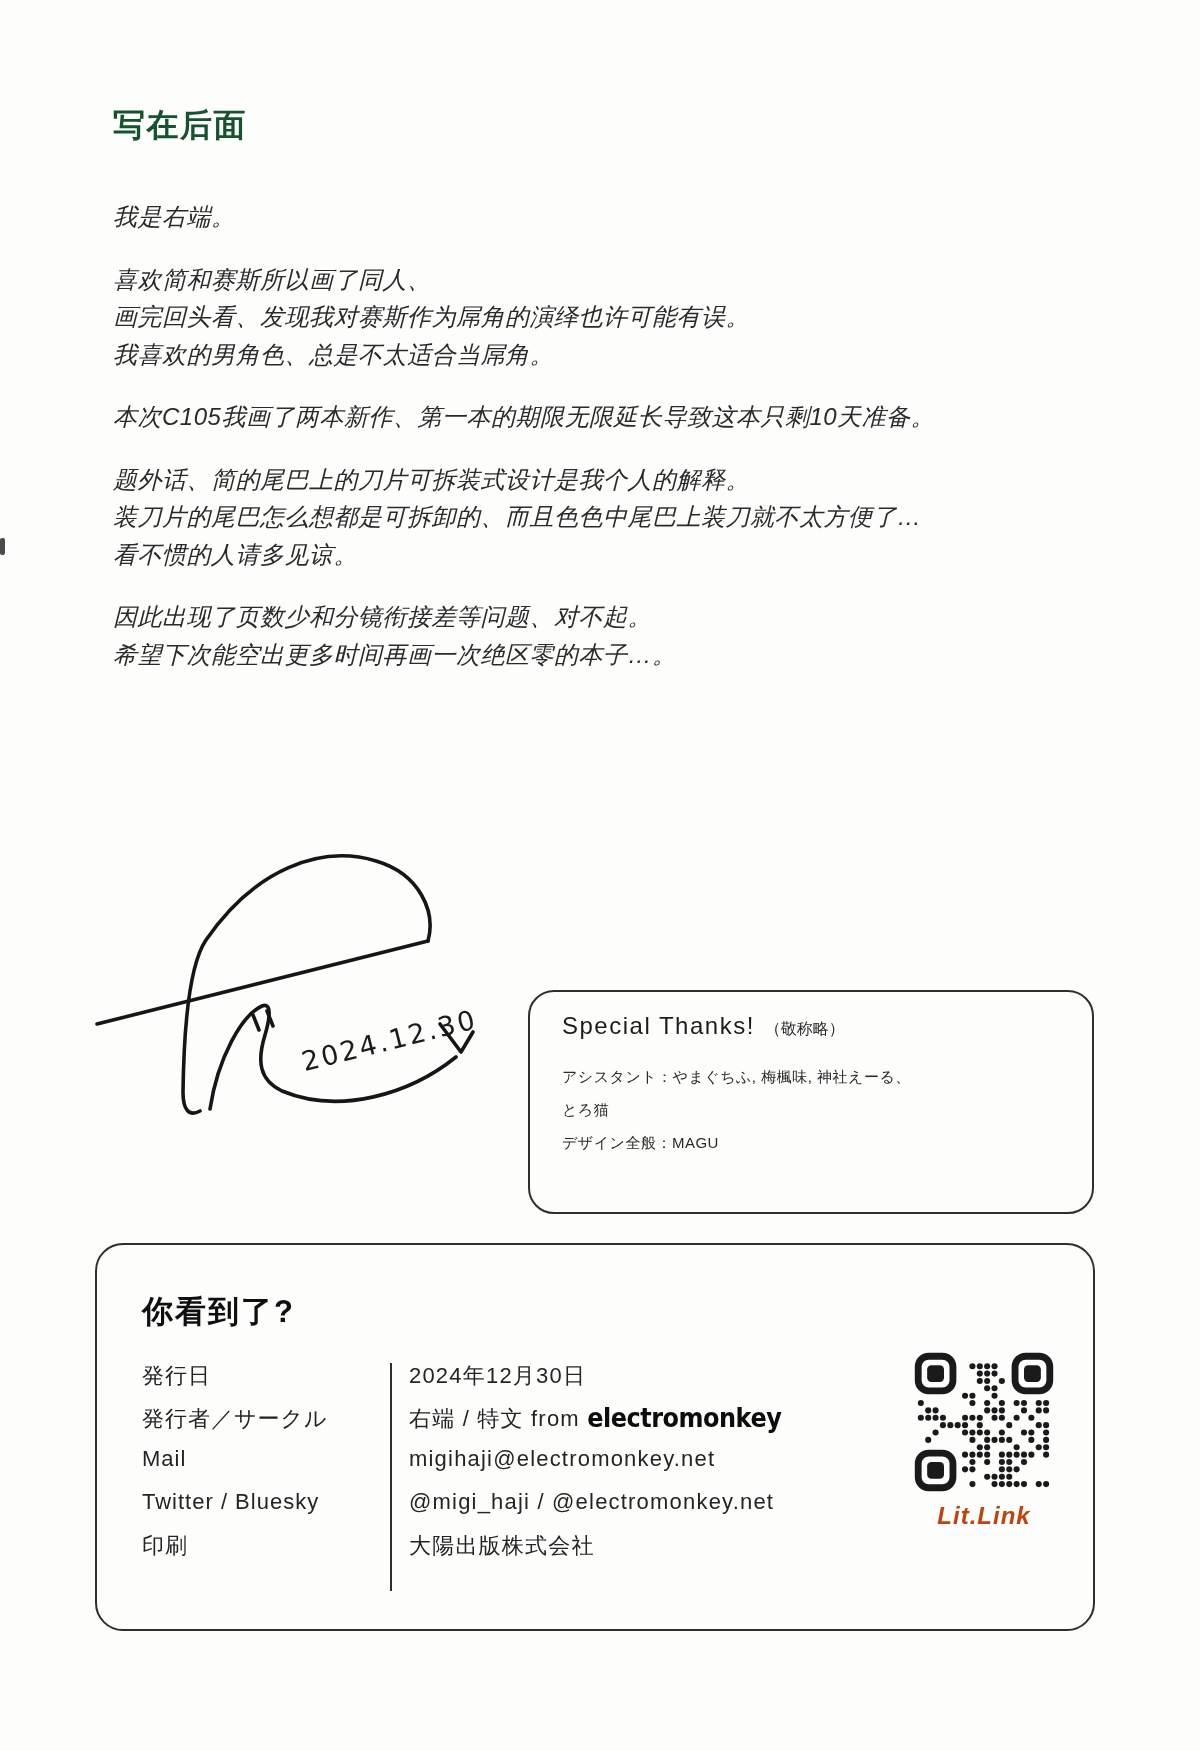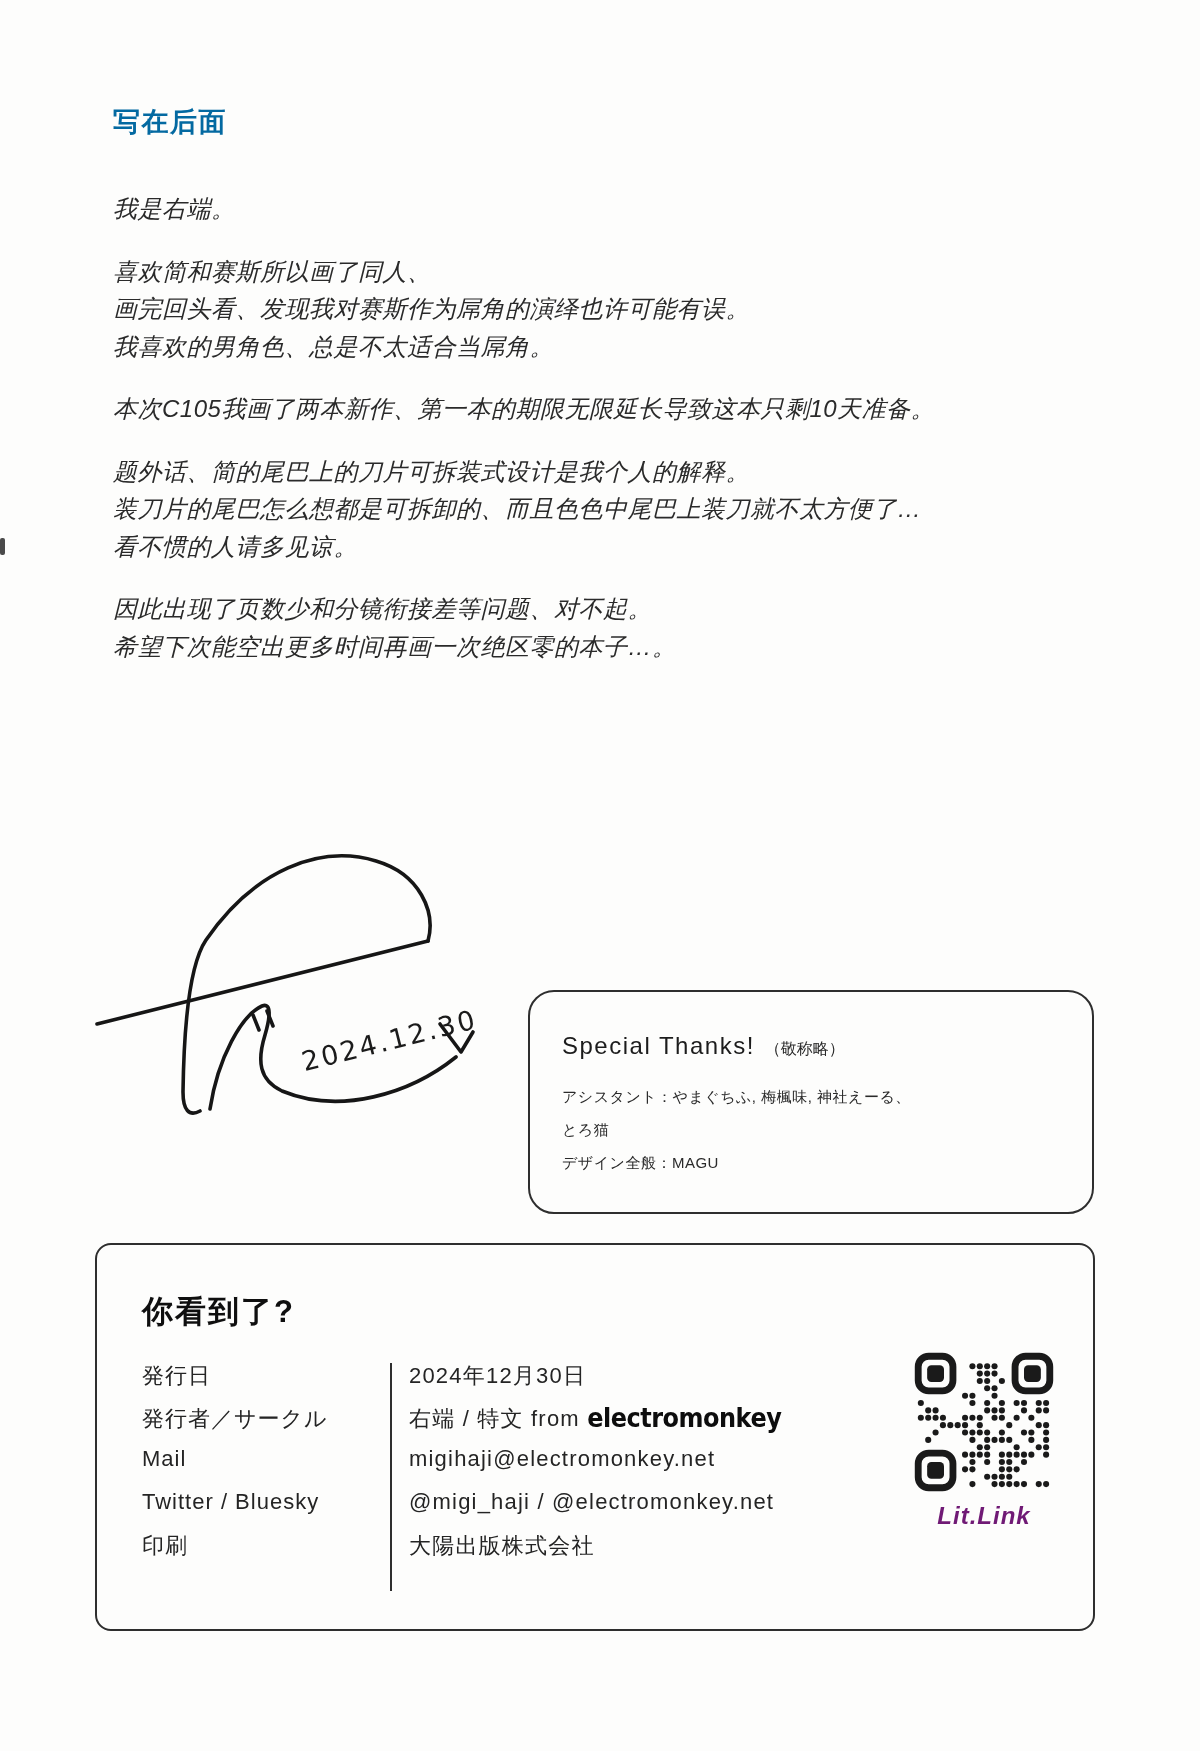--- a/index.html
+++ b/index.html
@@ -6,60 +6,60 @@
   .page{
     position:relative;width:1200px;height:1751px;margin:0 auto;
     background:#fdfdfc;overflow:hidden;
     font-family:"Liberation Sans","DejaVu Sans",sans-serif;color:#222;
   }
   
   .artifact{position:absolute;left:0;top:538px;width:5px;height:17px;background:#4a4a4a;border-radius:2px;}
 
   
   .afterword{position:absolute;left:113px;top:104px;width:990px;}
-  .afterword h1{font-size:27px;font-weight:bold;margin:0 0 50px 0;letter-spacing:1.5px;color:#0369a1;}
+  .afterword h1{font-size:32px;font-weight:bold;margin:0 0 50px 0;letter-spacing:1.5px;color:#14532d;}
   .afterword p{font-size:24px;line-height:37.5px;margin:0 0 25px 0;letter-spacing:.5px;color:#2a2a2a;font-style:italic;}
 
   
   .sig-svg{position:absolute;left:58px;top:762px;}
   .sig-svg path{fill:none;stroke:#161616;stroke-width:3.6;stroke-linecap:round;stroke-linejoin:round;}
   .sig-date{
     position:absolute;left:306px;top:1046px;font-size:27px;letter-spacing:2.5px;
     color:#1b1b1b;transform:rotate(-14deg);transform-origin:left bottom;
     font-family:"DejaVu Sans","Liberation Sans",sans-serif;
   }
 
   
   .thanks-box{
     position:absolute;left:528px;top:990px;width:566px;height:224px;box-sizing:border-box;
-    border:2.5px solid #2e2e2e;border-radius:26px;padding:40px 32px;background:#fdfdfc;
+    border:2.5px solid #2e2e2e;border-radius:26px;padding:20px 32px;background:#fdfdfc;
   }
   .thanks-title{font-size:24px;letter-spacing:1.5px;color:#1c1c1c;}
   .thanks-note{font-size:16px;margin-left:10px;color:#2a2a2a;}
   .thanks-line{font-size:15px;line-height:33px;margin:0;letter-spacing:.5px;color:#2a2a2a;}
   .thanks-line.first{margin-top:20px;}
 
   
   .colophon-box{
     position:absolute;left:95px;top:1243px;width:1000px;height:388px;box-sizing:border-box;
-    border:2.5px solid #2e2e2e;border-radius:16px;background:#fdfdfc;
+    border:2.5px solid #2e2e2e;border-radius:28px;background:#fdfdfc;
   }
   .colophon-box h2{position:absolute;left:45px;top:46px;margin:0;font-size:31px;letter-spacing:2px;color:#0f0f0f;}
   .vrule{position:absolute;left:293px;top:118px;width:2px;height:228px;background:#2e2e2e;}
   .crows{position:absolute;left:45px;top:116px;width:760px;}
   .crow{display:flex;height:42.6px;font-size:22px;}
   .clabel{width:248px;letter-spacing:1px;color:#242424;}
   .cvalue{padding-left:19px;letter-spacing:1.2px;color:#242424;white-space:nowrap;}
   .logo{
     font-weight:800;font-size:24px;letter-spacing:-.5px;display:inline-block;
     transform:scaleY(1.08);color:#0d0d0d;font-family:"DejaVu Sans","Liberation Sans",sans-serif;
   }
   .qr-wrap{position:absolute;left:816px;top:107px;width:142px;text-align:center;}
   .qr-wrap svg{display:block;margin:0 auto;}
-  .qr-caption{font-size:24px;font-weight:bold;font-style:italic;letter-spacing:1px;margin-top:10px;color:#701a75;text-align:center;}
+  .qr-caption{font-size:24px;font-weight:bold;font-style:italic;letter-spacing:1px;margin-top:10px;color:#c2410c;text-align:center;}
 </style>
 </head>
 <body>
 
 <div class="page">
 
   <div class="artifact"></div>
 
   <section class="afterword">
     <h1>写在后面</h1>

